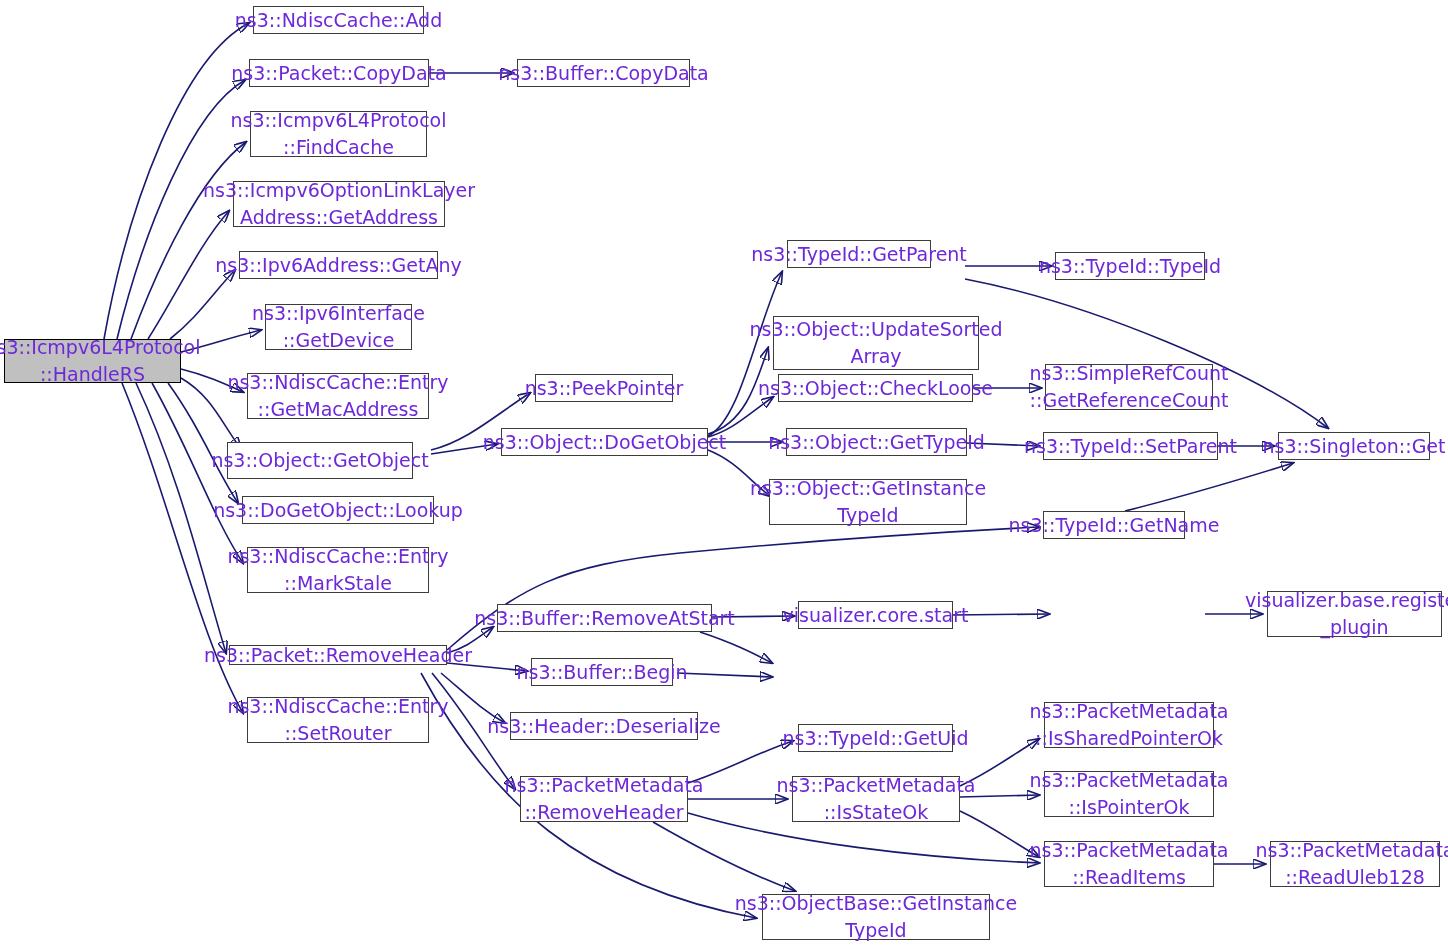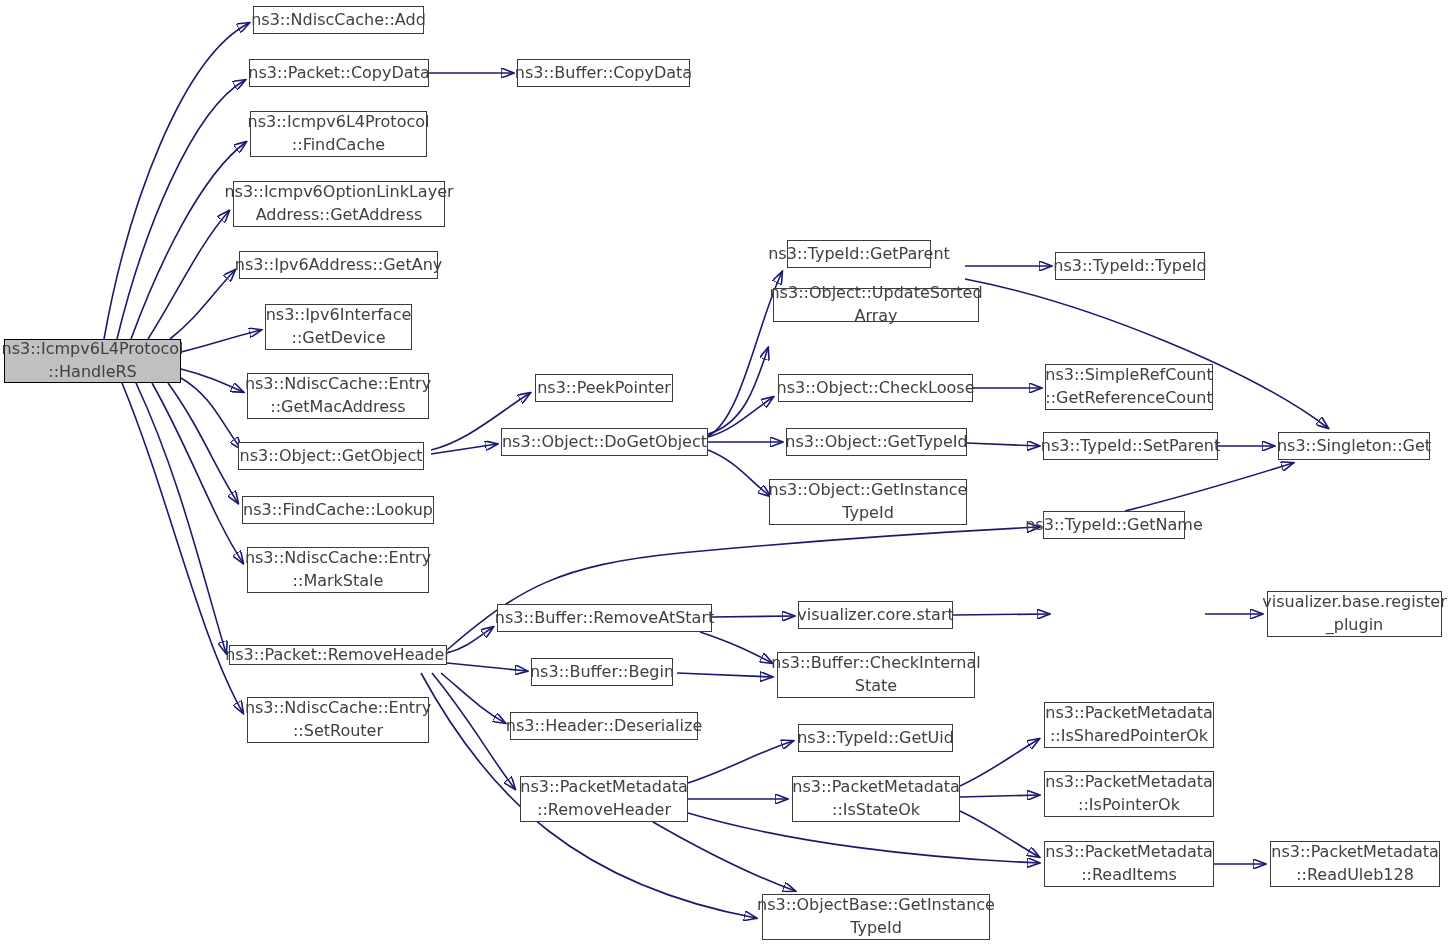--- a/index.html
+++ b/index.html
@@ -8,21 +8,21 @@
     width:1448px;height:948px;
     background:#ffffff;
     font-family:"DejaVu Sans","Liberation Sans",sans-serif;
     overflow:hidden;
   }
   svg.edges{position:absolute;left:0;top:0;width:1448px;height:948px;}
   svg.edges path{fill:none;stroke:#191970;stroke-width:1.6px;}
   .node{
     position:absolute;box-sizing:border-box;
     background:#ffffff;border:1px solid #3c3c3c;
-    color:#404040;font-size:16px;line-height:1.42;
+    color:#6d28d9;font-size:19px;line-height:1.42;
     display:flex;align-items:center;justify-content:center;
     text-align:center;white-space:pre-line;
     padding:1px 4px;cursor:pointer;
   }
   .node.root{background:#c0c0c0;border:1px solid #000000;cursor:default;}
 </style>
 </head>
 <body>
 
 <div id="canvas">
@@ -91,47 +91,45 @@
   <div class="node" style="left:249px;top:59px;width:180px;height:28px">ns3::Packet::CopyData</div>
   <div class="node" style="left:250px;top:111px;width:177px;height:46px">ns3::Icmpv6L4Protocol
 ::FindCache</div>
   <div class="node" style="left:233px;top:181px;width:212px;height:46px">ns3::Icmpv6OptionLinkLayer
 Address::GetAddress</div>
   <div class="node" style="left:239px;top:251px;width:199px;height:28px">ns3::Ipv6Address::GetAny</div>
   <div class="node" style="left:265px;top:304px;width:147px;height:46px">ns3::Ipv6Interface
 ::GetDevice</div>
   <div class="node" style="left:247px;top:373px;width:182px;height:46px">ns3::NdiscCache::Entry
 ::GetMacAddress</div>
-  <div class="node" style="left:238px;top:442px;width:186px;height:28px">ns3::Object::GetObject</div>
-  <div class="node" style="left:242px;top:496px;width:192px;height:28px">ns3::FindCache::Lookup</div>
+  <div class="node" style="left:227px;top:442px;width:186px;height:37px">ns3::Object::GetObject</div>
+  <div class="node" style="left:242px;top:496px;width:192px;height:28px">ns3::DoGetObject::Lookup</div>
   <div class="node" style="left:247px;top:547px;width:182px;height:46px">ns3::NdiscCache::Entry
 ::MarkStale</div>
   <div class="node" style="left:229px;top:645px;width:218px;height:20px">ns3::Packet::RemoveHeader</div>
   <div class="node" style="left:247px;top:697px;width:182px;height:46px">ns3::NdiscCache::Entry
 ::SetRouter</div>
 
   <div class="node" style="left:517px;top:59px;width:173px;height:28px">ns3::Buffer::CopyData</div>
   <div class="node" style="left:535px;top:374px;width:138px;height:28px">ns3::PeekPointer</div>
   <div class="node" style="left:501px;top:428px;width:207px;height:28px">ns3::Object::DoGetObject</div>
   <div class="node" style="left:497px;top:604px;width:215px;height:28px">ns3::Buffer::RemoveAtStart</div>
   <div class="node" style="left:531px;top:658px;width:142px;height:28px">ns3::Buffer::Begin</div>
   <div class="node" style="left:510px;top:712px;width:188px;height:28px">ns3::Header::Deserialize</div>
   <div class="node" style="left:520px;top:776px;width:168px;height:46px">ns3::PacketMetadata
 ::RemoveHeader</div>
 
   <div class="node" style="left:787px;top:240px;width:144px;height:28px">ns3::TypeId::GetParent</div>
-  <div class="node" style="left:773px;top:288px;width:206px;height:34px">ns3::Object::UpdateSorted
+  <div class="node" style="left:773px;top:316px;width:206px;height:54px">ns3::Object::UpdateSorted
 Array</div>
   <div class="node" style="left:778px;top:374px;width:195px;height:28px">ns3::Object::CheckLoose</div>
   <div class="node" style="left:786px;top:428px;width:181px;height:28px">ns3::Object::GetTypeId</div>
   <div class="node" style="left:769px;top:479px;width:198px;height:46px">ns3::Object::GetInstance
 TypeId</div>
   <div class="node" style="left:798px;top:601px;width:155px;height:28px">visualizer.core.start</div>
-  <div class="node" style="left:777px;top:652px;width:198px;height:46px">ns3::Buffer::CheckInternal
-State</div>
   <div class="node" style="left:798px;top:724px;width:155px;height:28px">ns3::TypeId::GetUid</div>
   <div class="node" style="left:792px;top:776px;width:168px;height:46px">ns3::PacketMetadata
 ::IsStateOk</div>
   <div class="node" style="left:762px;top:894px;width:228px;height:46px">ns3::ObjectBase::GetInstance
 TypeId</div>
 
   <div class="node" style="left:1055px;top:252px;width:150px;height:28px">ns3::TypeId::TypeId</div>
   <div class="node" style="left:1045px;top:364px;width:168px;height:46px">ns3::SimpleRefCount
 ::GetReferenceCount</div>
   <div class="node" style="left:1043px;top:432px;width:175px;height:28px">ns3::TypeId::SetParent</div>

